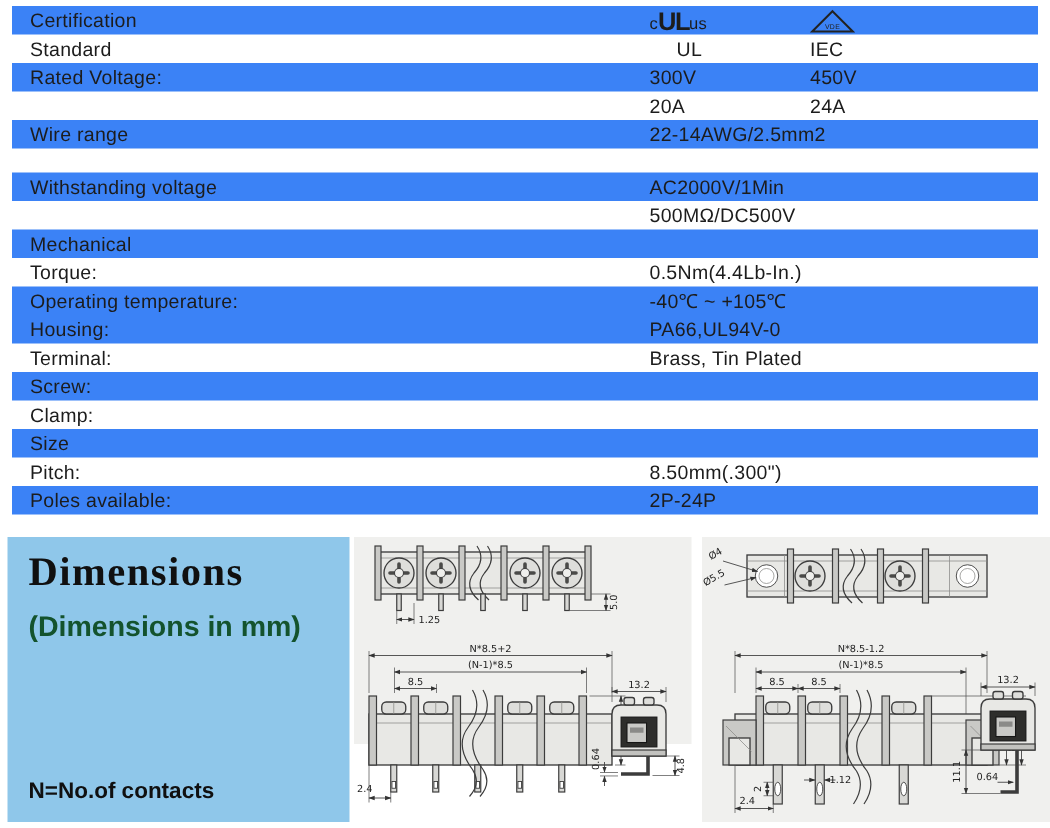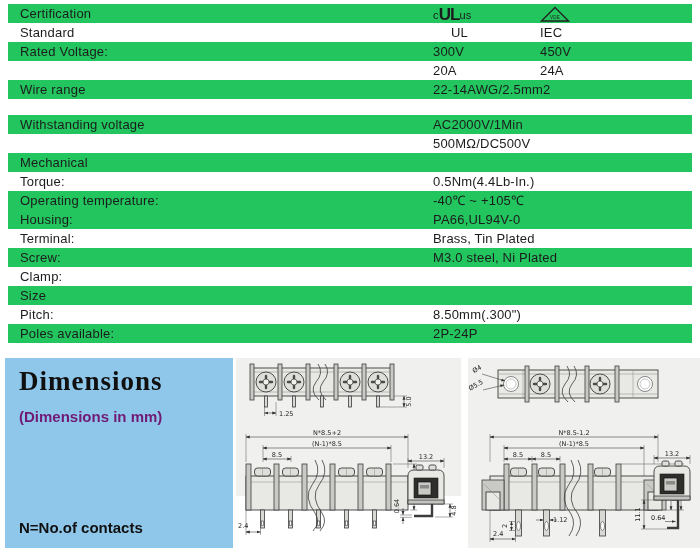--- a/index.html
+++ b/index.html
@@ -3,37 +3,37 @@
 <meta charset="utf-8">
 <style>
   html,body { margin:0; padding:0; }
   body {
     width:700px; height:552px; background:#ffffff; position:relative;
     font-family:"Liberation Sans", sans-serif; color:#1c1c1c; overflow:hidden;
   }
   
   .spec-table { position:absolute; top:4px; left:8px; width:684px; }
   .row { position:relative; height:19px; line-height:19px; font-size:13px; letter-spacing:0.2px; }
-  .row.gray { background:#22c55e; }
+  .row.gray { background:#3b82f6; }
   .row .lbl { position:absolute; left:12px; white-space:nowrap; }
   .row .v1  { position:absolute; left:425px; white-space:nowrap; }
   .row .v2  { position:absolute; left:532px; white-space:nowrap; }
   .row .v1.ind { left:443px; }
   .gap { height:16px; }
   
   .ul-logo { left:432px; top:0; }
   .ul-c  { font-size:11px; }
   .ul-mark { font-weight:bold; font-size:17px; letter-spacing:-1px; position:relative; top:1px; }
   .ul-us { font-size:11px; }
   .vde-logo svg { position:relative; top:2px; }
   
   .dims { position:absolute; top:358px; left:0; width:700px; height:190px; }
   .blue-panel { position:absolute; left:5px; top:0; width:228px; height:190px; background:#8fc7ea; }
   .dims-title { position:absolute; left:14px; top:8px; font-size:27px; font-weight:bold; letter-spacing:1px; color:#101010;font-family:Liberation Serif, serif; }
-  .dims-sub   { position:absolute; left:14px; top:50px; font-size:15px; font-weight:bold; color:#701a75; }
+  .dims-sub   { position:absolute; left:14px; top:50px; font-size:19px; font-weight:bold; color:#14532d; }
   .dims-note  { position:absolute; left:14px; bottom:12px; font-size:15px; font-weight:bold; color:#101010; }
   .panel1 { position:absolute; left:236px; top:0; width:225px; height:138px; background:#f0f0ee; }
   .panel2 { position:absolute; left:468px; top:0; width:232px; height:190px; background:#f0f0ee; }
   
   .dwg { display:block; }
   .dwg .body  { fill:#e8e8e5; stroke:#3c3c3c; stroke-width:0.9; }
   .dwg .post  { fill:#c9c9c6; stroke:#3c3c3c; stroke-width:0.8; }
   .dwg .screw { fill:#dededb; stroke:#3c3c3c; stroke-width:0.9; }
   .dwg .hub   { fill:#efefec; stroke:#3c3c3c; stroke-width:0.7; }
   .dwg .cross { stroke:#4a4a48; stroke-width:2.4; stroke-linecap:round; fill:none; }
@@ -119,21 +119,20 @@
     <span class="v1">PA66,UL94V-0</span>
   </div>
 
   <div class="row">
     <span class="lbl">Terminal:</span>
     <span class="v1">Brass, Tin Plated</span>
   </div>
 
   <div class="row gray">
     <span class="lbl">Screw:</span>
-    <span class="v1">M3.0 steel, Ni Plated</span>
   </div>
 
   <div class="row">
     <span class="lbl">Clamp:</span>
   </div>
 
   <div class="row gray">
     <span class="lbl">Size</span>
   </div>
 

